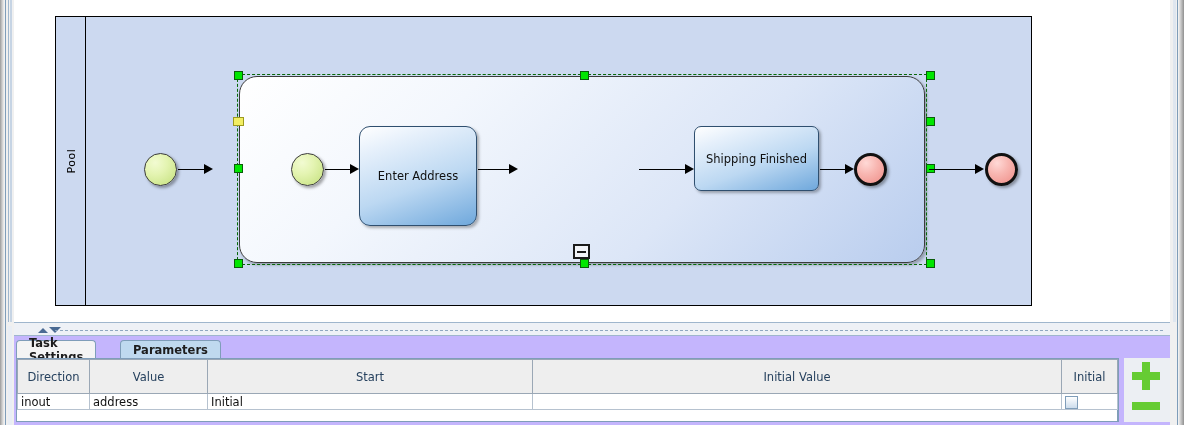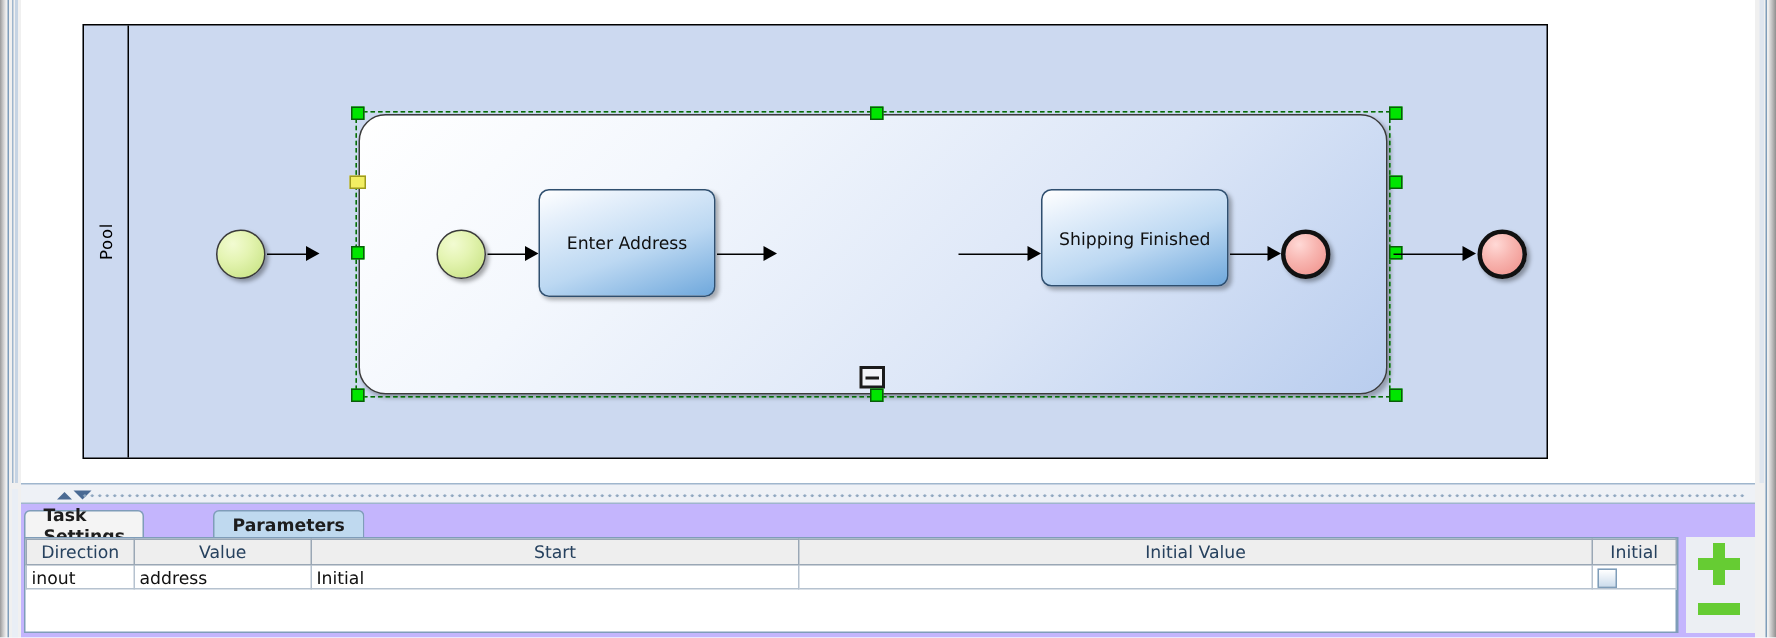--- a/index.html
+++ b/index.html
@@ -98,28 +98,28 @@
   
   #bottom { position: absolute; left: 14px; top: 336px; width: 1156px; height: 89px; background: #c4b5fd; }
 
   .tabstrip { position: absolute; left: 2px; top: 4px; height: 19px; }
   .tab { position: absolute; top: 0; height: 19px; padding: 0 12px;
       border: 1px solid #7f9db9; border-bottom: none;
       border-radius: 4px 4px 0 0;
       display: flex; align-items: center;
       font-size: 11.5px; color: #1d1d1d; font-weight: bold; }
   .tab.inactive { background: #f4f4f4; }
-  .tab.active { background: #bfd9ef; margin-left: 22px; }
+  .tab.active { background: #bfd9ef; }
 
   .tabpanel { position: absolute; left: 2px; top: 22px; width: 1102px; height: 64px;
       background: #ffffff; border: 1px solid #7f9db9; }
 
   table.params { border-collapse: collapse; width: 100%; table-layout: fixed; }
   table.params th {
-      height: 17px; background: #eeeeee; border: 1px solid #9aa7b5;
+      height: 34px; background: #eeeeee; border: 1px solid #9aa7b5;
       font-size: 11.5px; font-weight: normal; color: #26415e; text-align: center; }
   table.params td {
       height: 16px; background: #ffffff; border: 1px solid #b6c2cf;
       font-size: 11.5px; color: #111; padding-left: 3px; text-align: left; }
   td.center { text-align: center; padding-left: 0; }
   .chk { display: inline-block; width: 13px; height: 13px; vertical-align: middle;
       border: 1px solid #7f9db9; background: linear-gradient(to bottom,#ffffff,#ccdcec); }
 
   .tablefill { position: absolute; left: 2px; top: 22px; width: 1102px; height: 64px;
       background: #f0f0f0; z-index: -1; }
@@ -160,21 +160,21 @@
         <div class="flow" style="left:92px; top:152px; width:27px;"></div>
         <div class="arrow" style="left:118px; top:147px;"></div>
 
         <div class="subproc">
           <div class="subproc-shape"></div>
 
           <div class="event start" style="left:52px; top:77px; width:33px; height:33px;"></div>
           <div class="flow" style="left:86px; top:93px; width:26px;"></div>
           <div class="arrow" style="left:111px; top:88px;"></div>
 
-          <div class="task" style="left:120px; top:50px; width:118px; height:72px;">
+          <div class="task" style="left:120px; top:50px; width:118px; height:100px;border-radius:11px;">
             <span>Enter Address</span>
           </div>
           <div class="flow" style="left:239px; top:93px; width:32px;"></div>
           <div class="arrow" style="left:270px; top:88px;"></div>
 
           <div class="flow" style="left:400px; top:93px; width:47px;"></div>
           <div class="arrow" style="left:446px; top:88px;"></div>
 
           <div class="task" style="left:455px; top:50px; width:125px; height:65px;">
             <span>Shipping Finished</span>

